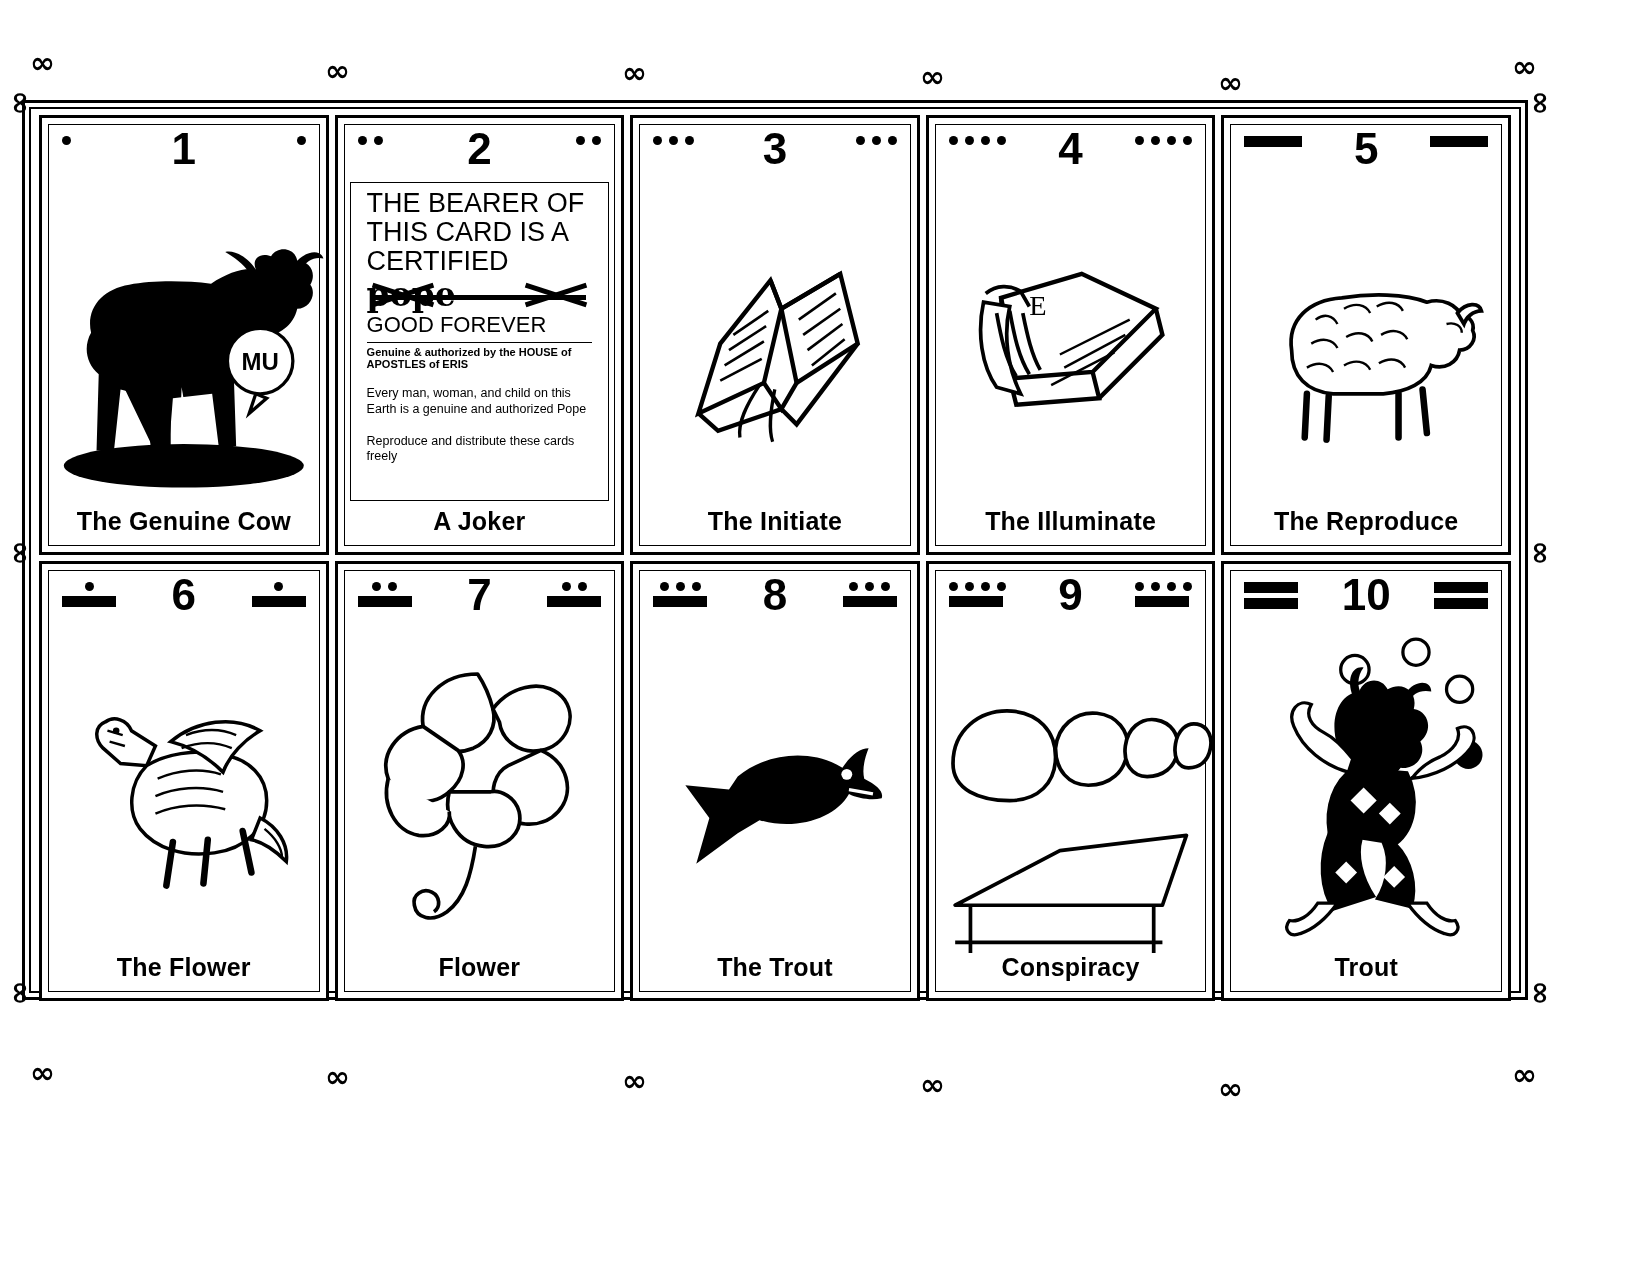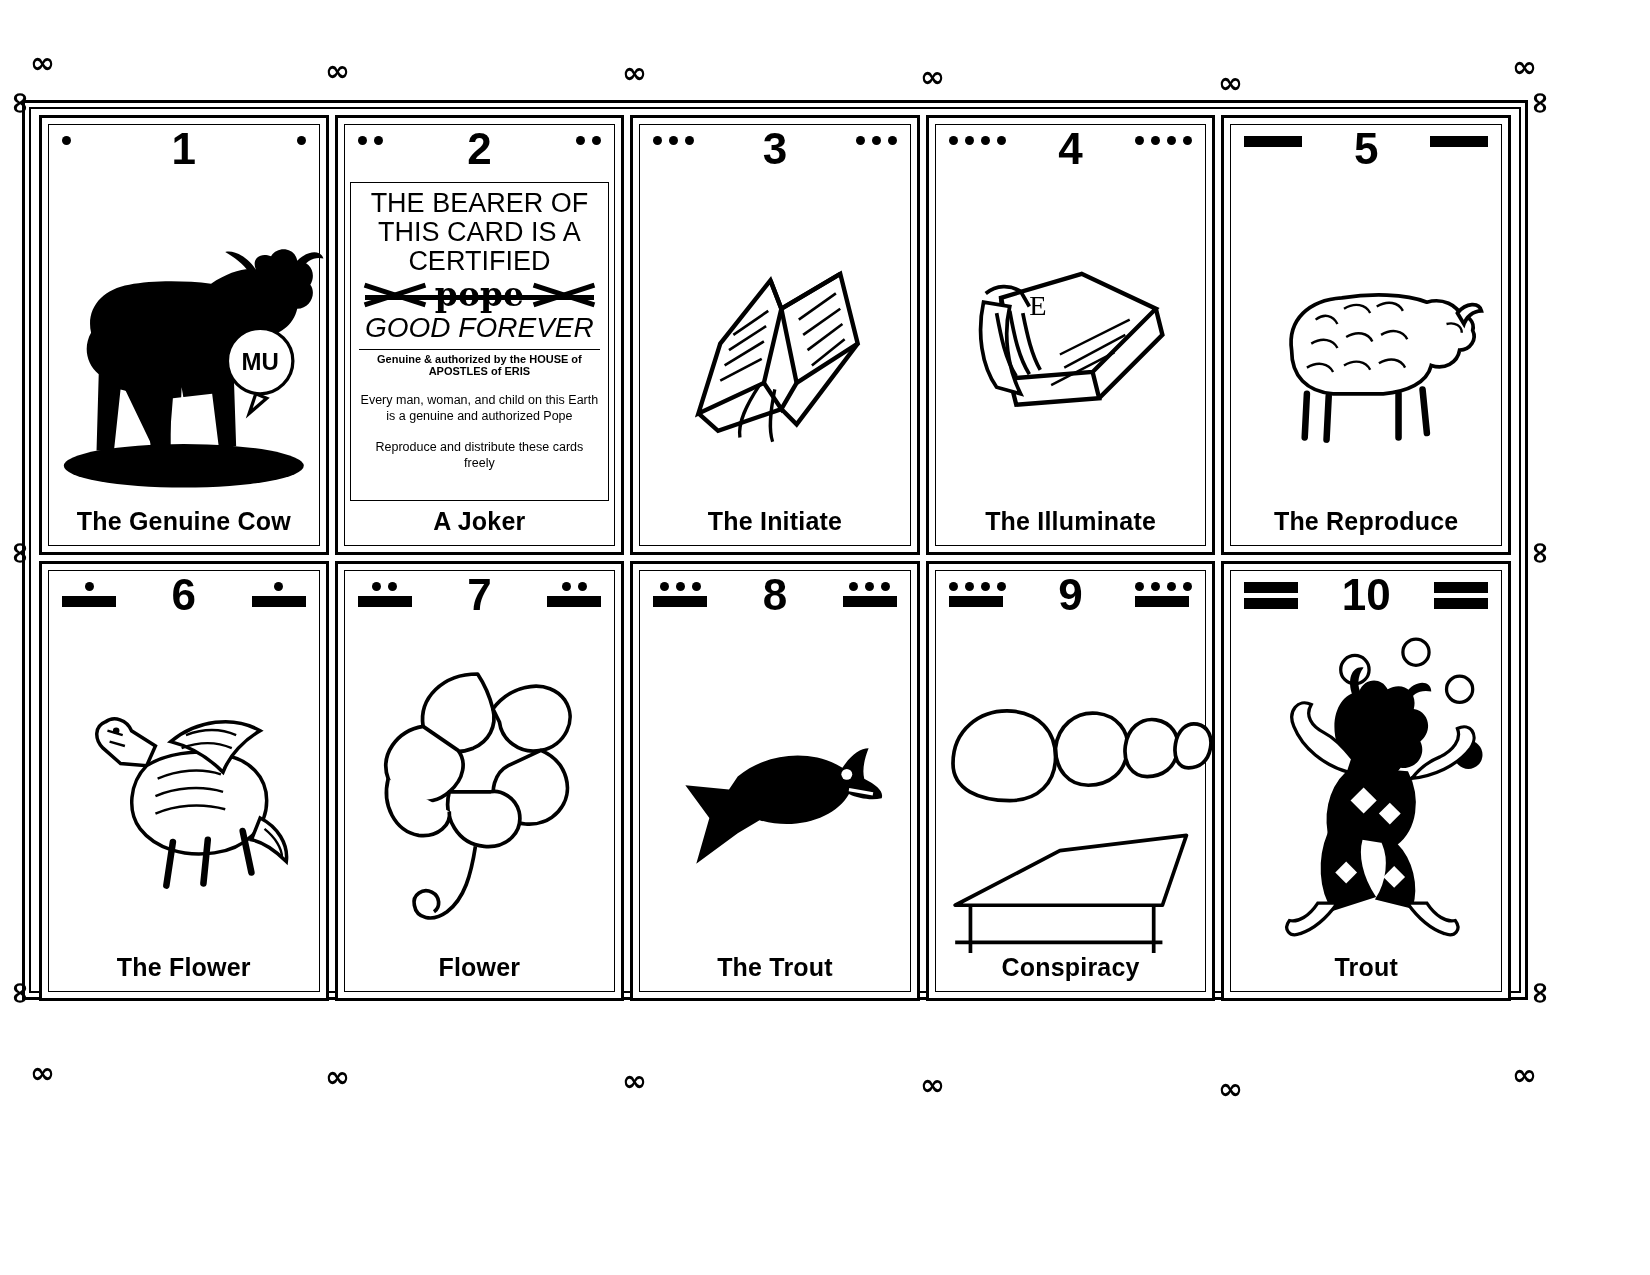--- a/index.html
+++ b/index.html
@@ -139,22 +139,21 @@
     padding-bottom: 16px;
     letter-spacing: .2px;
   }
 
   
   .pope-box {
     position: absolute;
     left: 12px; right: 12px; top: 2px; bottom: 6px;
     border: 1px solid #000;
     box-sizing: border-box;
-    padding: 6px 8px 4px;
-    text-align: center;
+    padding: 6px 16px 4px;
     font-family: "Liberation Sans", sans-serif;
   }
   .pope-l1 {
     font-size: 27px;
     line-height: 1.07;
   }
   .pope-word {
     position: relative;
     font-family: "DejaVu Serif", serif;
     font-weight: bold;
@@ -176,21 +175,21 @@
     width: 64px; height: 5px;
     background: #000;
   }
   .pope-word .x1 { left: 4px; transform: translateY(-50%) rotate(18deg); }
   .pope-word .x1b { position:absolute; left:4px; top:50%; width:64px; height:5px; background:#000; transform: translateY(-50%) rotate(-18deg); }
   .pope-word .x2 { right: 4px; transform: translateY(-50%) rotate(18deg); }
   .pope-word .x2b { position:absolute; right:4px; top:50%; width:64px; height:5px; background:#000; transform: translateY(-50%) rotate(-18deg); }
 
   .pope-l2 { font-size: 26px; line-height: 1.1; margin-top: 2px;}
   .pope-l2 u { text-decoration: underline; }
-  .pope-l3 { font-size: 28px; line-height: 1.1; font-style: italic; }
+  .pope-l3 { font-size: 22px; line-height: 1.1; }
   .pope-fine1 {
     font-size: 11px;
     font-weight: bold;
     margin-top: 5px;
     border-top: 1px solid #000;
     padding-top: 3px;
   }
   .pope-fine2 {
     font-size: 12.5px;
     line-height: 1.25;

